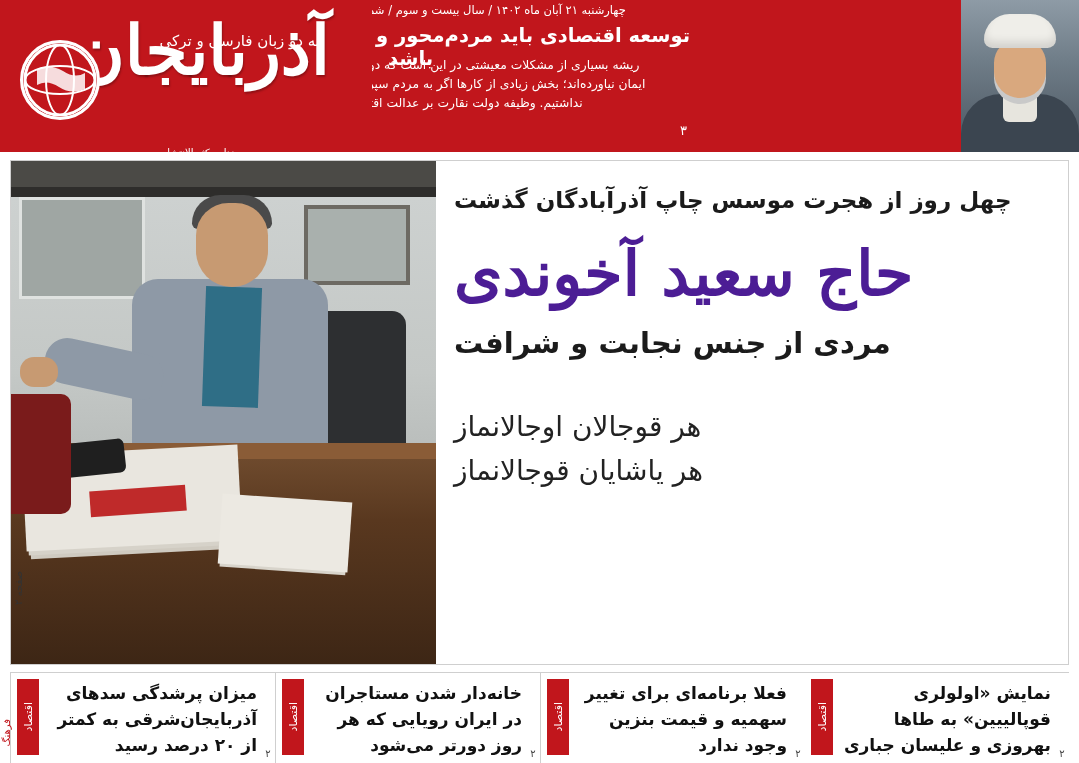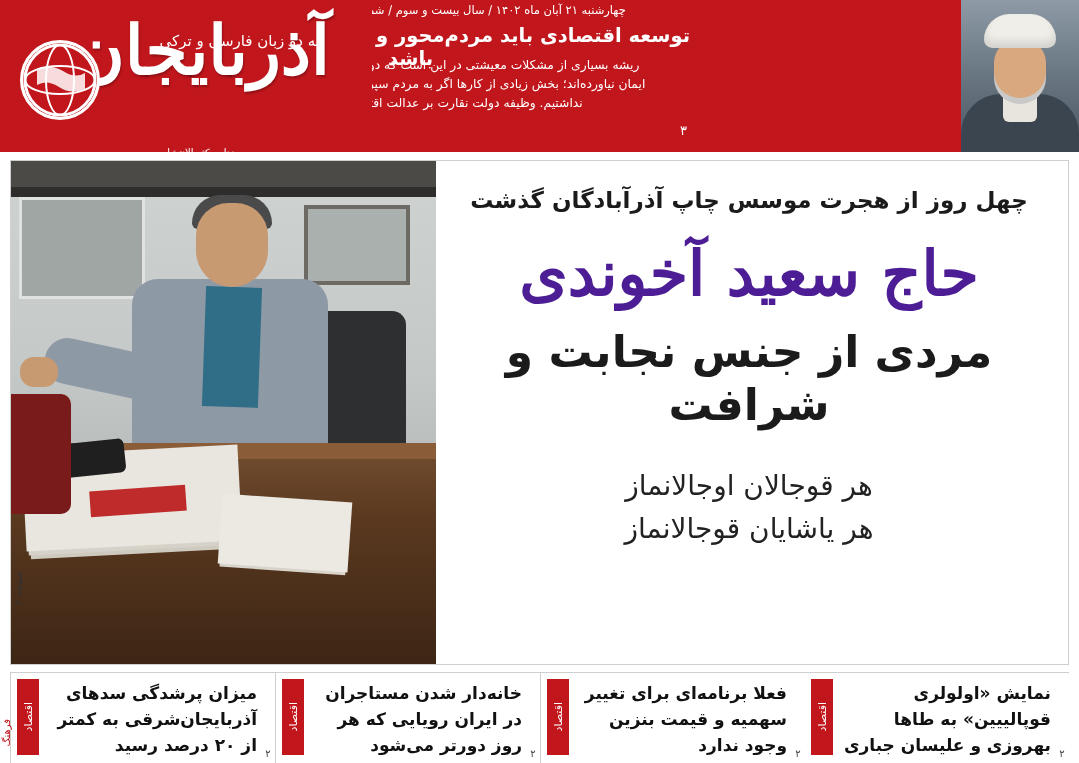--- a/index.html
+++ b/index.html
@@ -193,43 +193,43 @@
     flex-direction: row-reverse;
     height: 505px;
     border: 1px solid #cfcfcf;
     box-sizing: border-box;
     background:#fff;
   }
   .lead-text {
     flex: 1 1 auto;
     padding: 26px 24px 10px 18px;
     direction: rtl;
-    text-align: center;
+    text-align: left;
     box-sizing: border-box;
   }
   .lead-kicker {
     font-size: 23px;
     color: #1b1b1b;
     margin-bottom: 26px;
     font-weight: bold;
   }
   .lead-title {
     font-size: 62px;
     line-height: 1.12;
     color: #4c1d95;
     font-weight: bold;
     margin-bottom: 18px;
     font-family: "DejaVu Serif", "Liberation Serif", serif;
   }
   .lead-subtitle {
-    font-size: 44px;
+    font-size: 29px;
     line-height: 1.2;
     color: #1b1b1b;
     font-weight: bold;
-    margin-bottom: 32px;
+    margin-bottom: 44px;
   }
   .lead-line {
     font-size: 28px;
     line-height: 1.55;
     color: #222;
   }
   .lead-photo {
     flex: 0 0 425px;
     position: relative;
     overflow: hidden;

